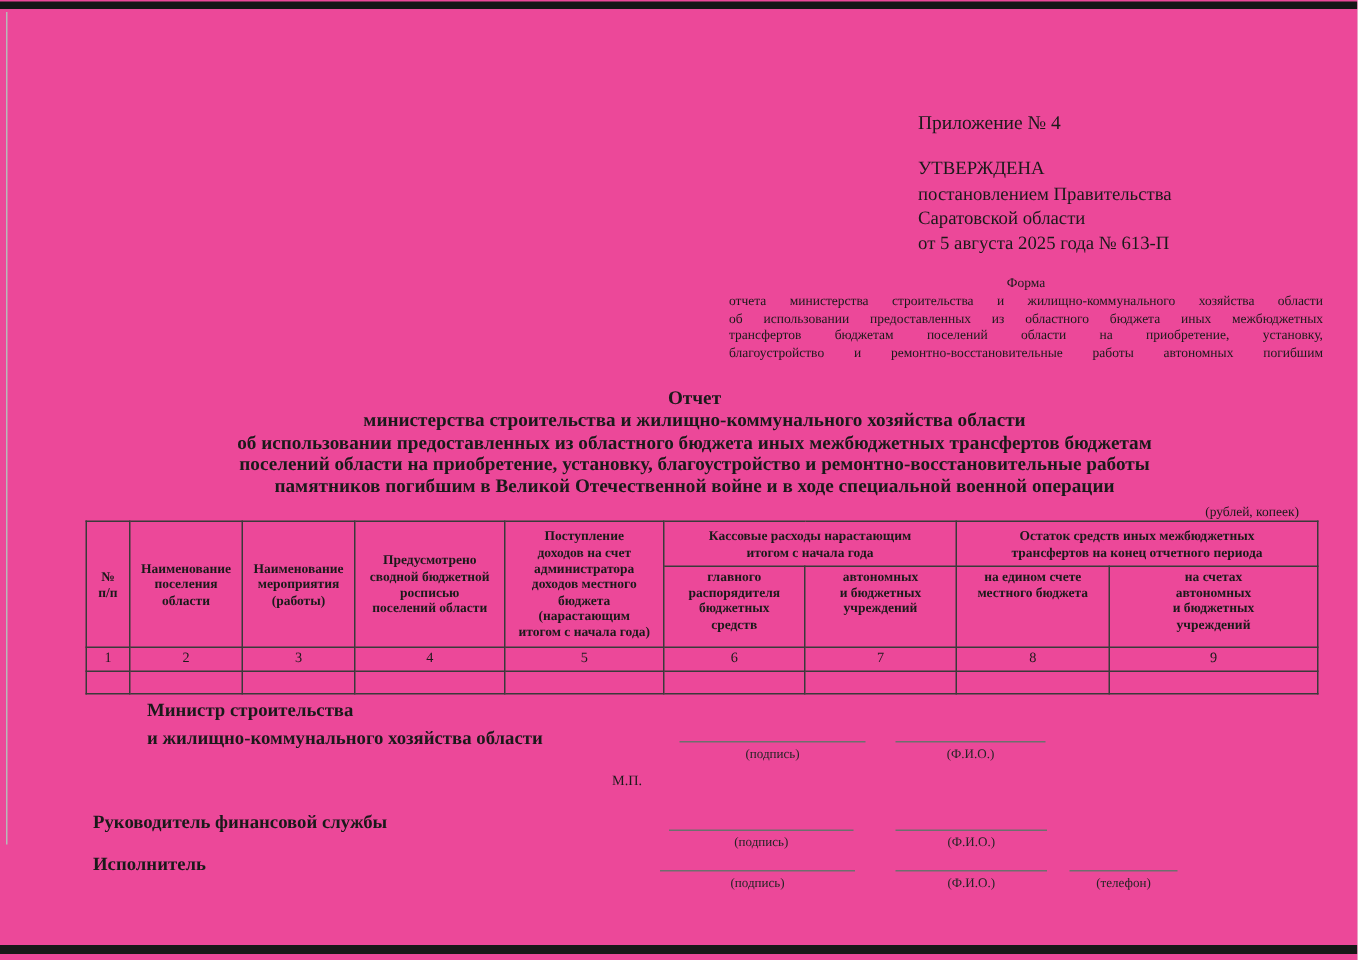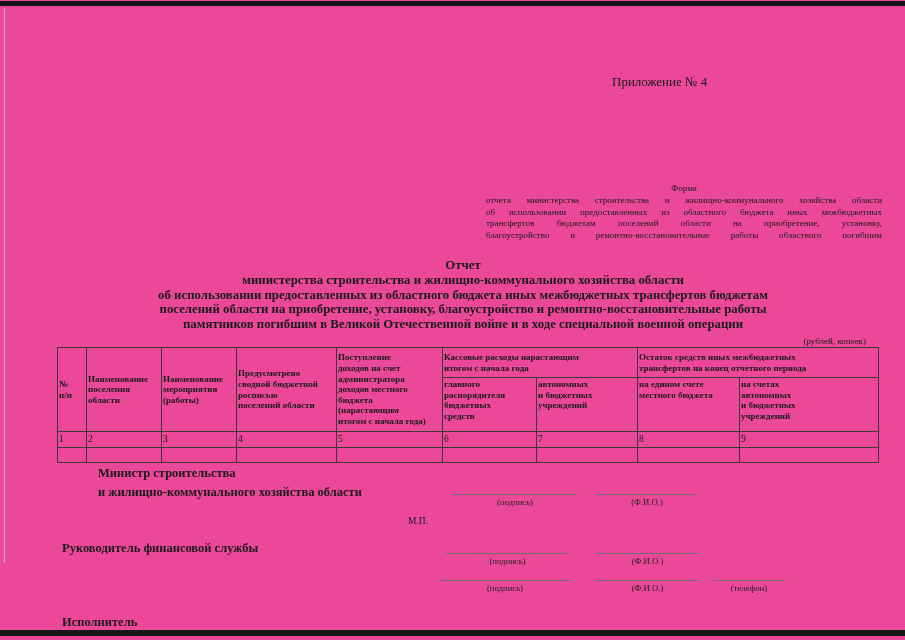--- a/index.html
+++ b/index.html
@@ -22,52 +22,56 @@
   .fn-line{text-align:justify;text-align-last:justify;}
   .fn-line.last{text-align:left;text-align-last:left;}
   
   .report-title{left:44px;top:258px;width:838px;text-align:center;font-weight:bold;
     font-size:12.8px;line-height:14.8px;white-space:pre-line;}
   .units-note{left:700px;top:336px;width:166px;text-align:right;font-size:9px;}
   
   table.report{border-collapse:collapse;table-layout:fixed;width:821px;}
   .table-wrap{left:57px;top:347px;}
   table.report td{border:1px solid #3a3a3a;padding:1px 1px;vertical-align:top;
-    text-align:left;font-weight:bold;font-size:9px;line-height:10.6px;white-space:pre-line;}
+    text-align:center;font-weight:bold;font-size:9px;line-height:10.6px;white-space:pre-line;}
   table.report tr.grow td{vertical-align:middle;height:27px;}
   table.report tr.srow td{height:51px;}
   table.report tr.nrow td{height:13px;font-weight:normal;font-size:9.5px;vertical-align:middle;line-height:11px;}
   table.report tr.erow td{height:12px;}
   
   .sig-title{left:62px;font-weight:bold;font-size:12.5px;line-height:19px;white-space:pre-line;}
   .minister{top:464px;margin-left:36px;}
   .finhead{top:539px;}
-  .executor{top:567px;margin-top:46px;}
+  .executor{top:567px;}
   .mp{left:408px;top:516px;font-size:9.5px;}
   .sigline{position:absolute;}
   .sl-bar{border-top:1.4px solid #6e6e6e;height:0;width:100%;}
   .sl-label{text-align:center;font-size:8.7px;margin-top:2px;color:#242424;}
 </style>
 </head>
 <body>
 
 <div id="page">
 
   <div class="abs edge-top"></div>
   <div class="abs edge-bottom"></div>
   <div class="abs edge-left"></div>
 
   <div class="abs appendix">Приложение № 4</div>
+  <div class="abs approval">УТВЕРЖДЕНА
+постановлением Правительства
+Саратовской области
+от 5 августа 2025 года № 613-П</div>
 
   <div class="abs form-note">
     <div class="fn-title">Форма</div>
     <div class="fn-line">отчета министерства строительства и жилищно-коммунального хозяйства области</div>
     <div class="fn-line">об использовании предоставленных из областного бюджета иных межбюджетных</div>
     <div class="fn-line">трансфертов бюджетам поселений области на приобретение, установку,</div>
-    <div class="fn-line">благоустройство и ремонтно-восстановительные работы областного погибшим</div>
+    <div class="fn-line">благоустройство и ремонтно-восстановительные работы автономных погибшим</div>
   </div>
 
   <div class="abs report-title">Отчет
 министерства строительства и жилищно-коммунального хозяйства области
 об использовании предоставленных из областного бюджета иных межбюджетных трансфертов бюджетам
 поселений области на приобретение, установку, благоустройство и ремонтно-восстановительные работы
 памятников погибшим в Великой Отечественной войне и в ходе специальной военной операции</div>
 
   <div class="abs units-note">(рублей, копеек)</div>
 

